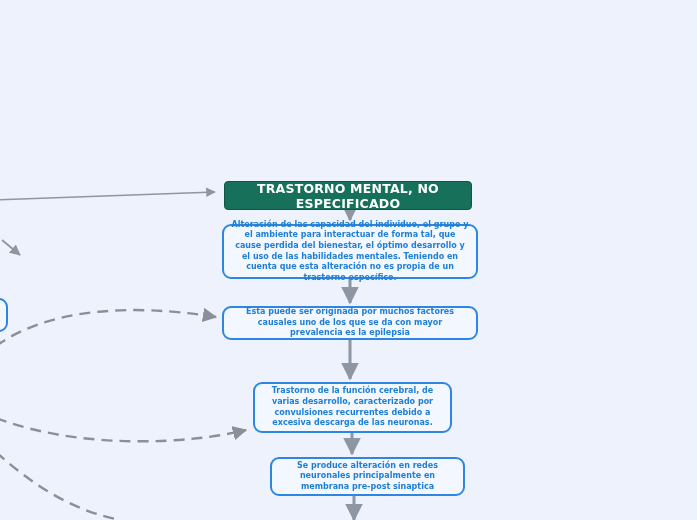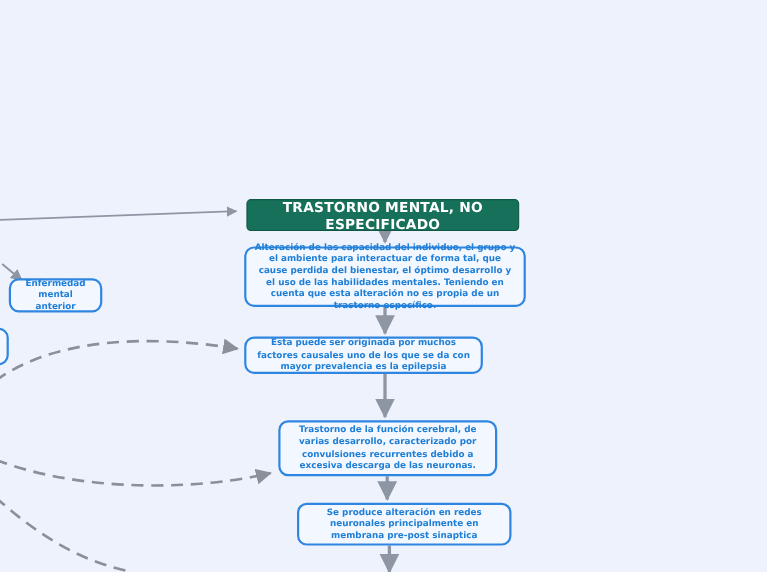--- a/index.html
+++ b/index.html
@@ -104,33 +104,30 @@
   </svg>
 
   <div class="node node-title" style="left:224px; top:181px; width:248px; height:29px;">
     <span class="txt">TRASTORNO MENTAL, NO ESPECIFICADO</span>
   </div>
 
   <div class="node node-blue" style="left:222px; top:224px; width:256px; height:55px;">
     <span class="txt">Alteración de las capacidad del individuo, el grupo y el ambiente para interactuar de forma tal, que cause perdida del bienestar, el óptimo desarrollo y el uso de las habilidades mentales. Teniendo en cuenta que esta alteración no es propia de un trastorno específico.</span>
   </div>
 
-  <div class="node node-blue" style="left:222px; top:306px; width:217px; height:34px;">
+  <div class="node node-blue" style="left:222px; top:306px; width:256px; height:34px;">
     <span class="txt">Esta puede ser originada por muchos factores causales uno de los que se da con mayor prevalencia es la epilepsia</span>
   </div>
 
   <div class="node node-blue" style="left:253px; top:382px; width:199px; height:51px;">
     <span class="txt">Trastorno de la función cerebral, de varias desarrollo, caracterizado por convulsiones recurrentes debido a excesiva descarga de las neuronas.</span>
   </div>
 
   <div class="node node-blue" style="left:257px; top:457px; width:195px; height:39px;margin-left:13px;">
     <span class="txt">Se produce alteración en redes neuronales principalmente en membrana pre-post sinaptica</span>
   </div>
 
-  <div class="node node-blue" style="left:8px; top:253px; width:85px; height:31px;">
-    <span class="txt">Enfermedad mental anterior</span>
-  </div>
 
   <div class="node node-empty" style="left:-12px; top:298px; width:20px; height:34px;">
     <span class="txt"></span>
   </div>
 
 </div>
 
 </body></html>

